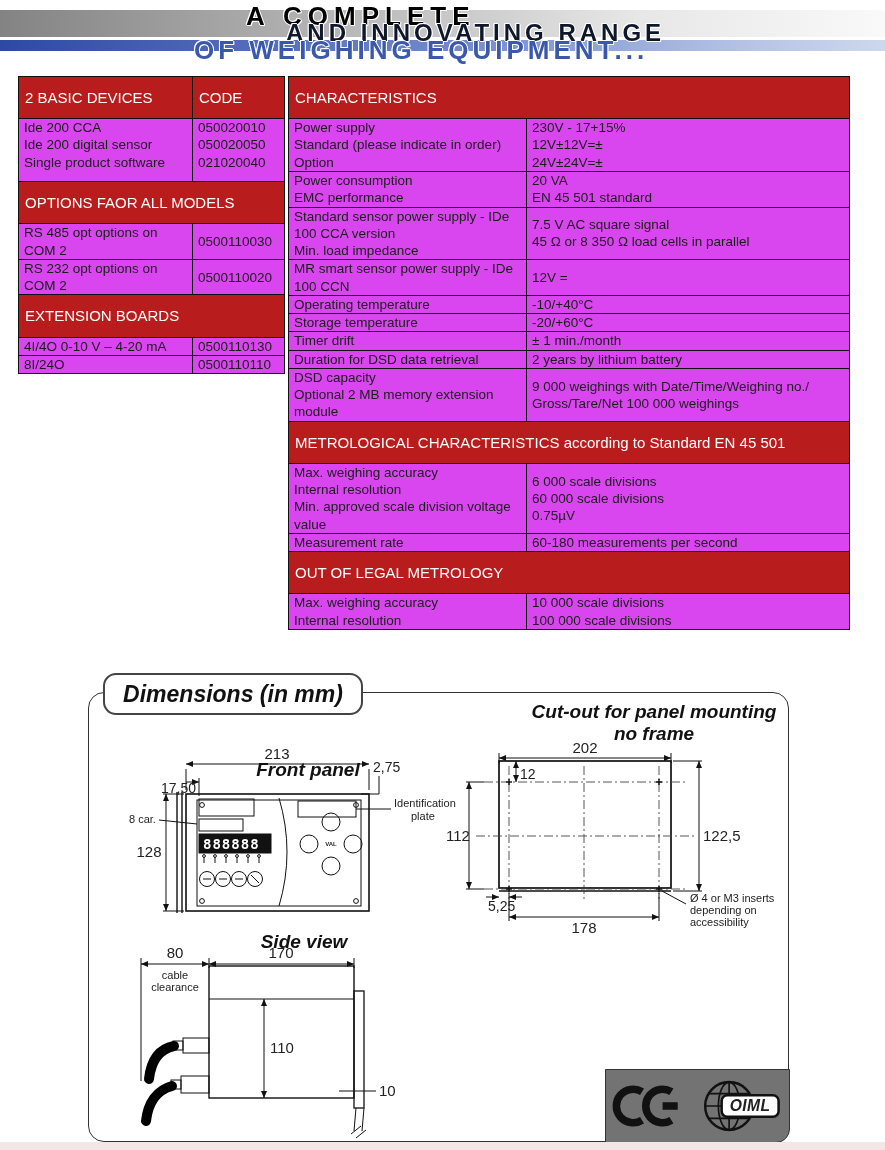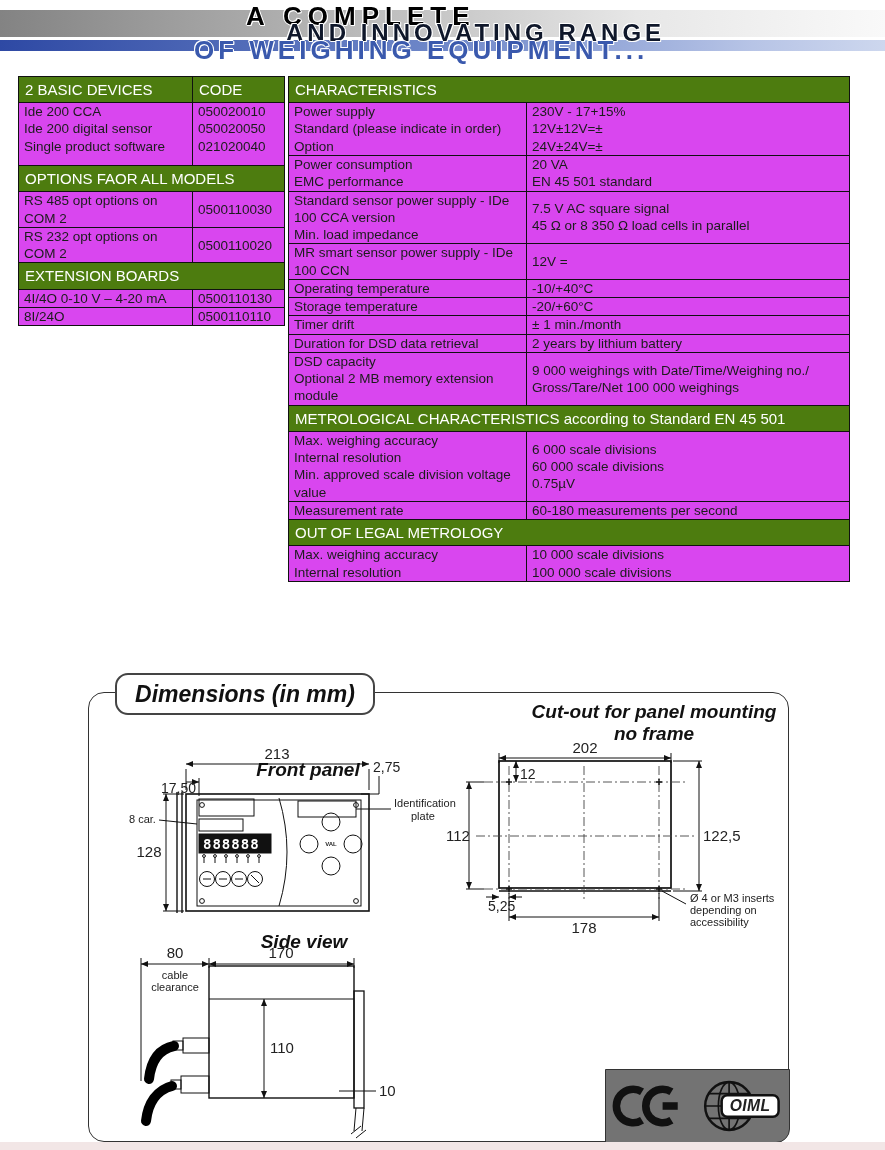--- a/index.html
+++ b/index.html
@@ -13,31 +13,31 @@
     background:linear-gradient(to right,#2e49a4,#6f88c9 50%,#b7c4e6 85%,#cdd7ee);}
   .hl{position:absolute;font-weight:bold;white-space:nowrap;
     text-shadow:1px 0 0 #fff,-1px 0 0 #fff,0 1px 0 #fff,0 -1px 0 #fff,1px 1px 0 #fff,-1px -1px 0 #fff;}
   .hl1{left:246px;top:1px;font-size:26px;letter-spacing:6px;color:#000000;}
   .hl2{left:286px;top:19px;font-size:24px;letter-spacing:4px;color:#0f172a;}
   .hl3{left:194px;top:35px;font-size:26px;letter-spacing:4px;color:#3a59ad;}
 
   
   table{border-collapse:collapse;font-size:13.5px;color:#1c1c1c;table-layout:fixed;}
   td{border:1px solid #111;padding:0 5px;vertical-align:top;line-height:1.28;background:#d946ef;}
-  td.hdr{background:#4d7c0f;color:#fff;font-size:15px;padding:3px 6px;vertical-align:middle;}
+  td.hdr{background:#b91c1c;color:#fff;font-size:15px;padding:11px 6px;vertical-align:middle;}
   .pre{white-space:pre-line;}
   .tbl-left{position:absolute;left:18px;top:76px;width:266px;}
   .tbl-right{position:absolute;left:288px;top:76px;width:561px;}
 
   
   .dims-box{position:absolute;left:88px;top:692px;width:699px;height:448px;
     border:1.6px solid #333;border-radius:16px;background:#fff;}
   .dims-pill{position:absolute;left:14px;top:-20px;width:256px;height:38px;border:2px solid #444;
     border-radius:13px;background:#fff;display:flex;align-items:center;justify-content:center;
-    font-size:23px;font-weight:bold;font-style:italic;color:#111;margin-left:12px;}
+    font-size:23px;font-weight:bold;font-style:italic;color:#111;}
   .draw-label{position:absolute;font-size:19px;font-weight:bold;font-style:italic;color:#111;text-align:center;}
   .lab-front{left:129px;top:18px;width:180px;margin-top:48px;}
   .lab-cut{left:400px;top:8px;width:330px;line-height:1.15;}
   .lab-side{left:150px;top:238px;width:130px;}
   svg{overflow:visible;}
   svg text{font-family:"Liberation Sans",sans-serif;fill:#222;}
   .dim{font-size:14px;}
   .dimL{font-size:15px;}
   .note{font-size:11px;}
   .seg{font-family:"DejaVu Sans Mono",monospace;font-weight:bold;fill:#fff;font-size:14px;letter-spacing:1px;}

